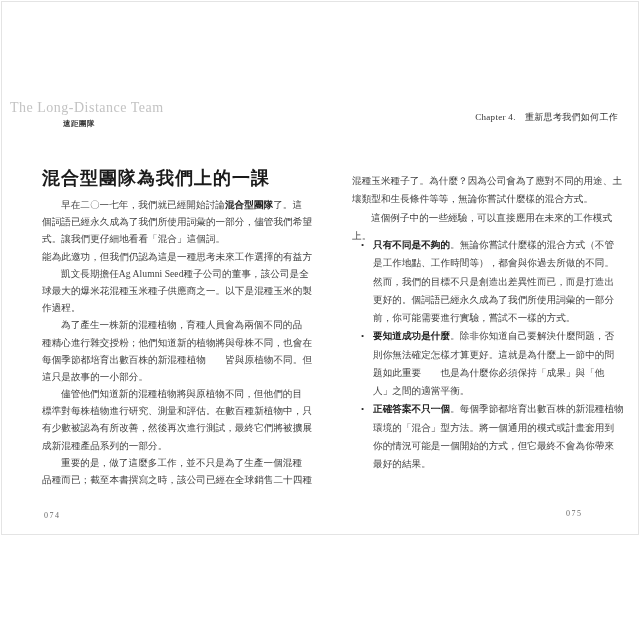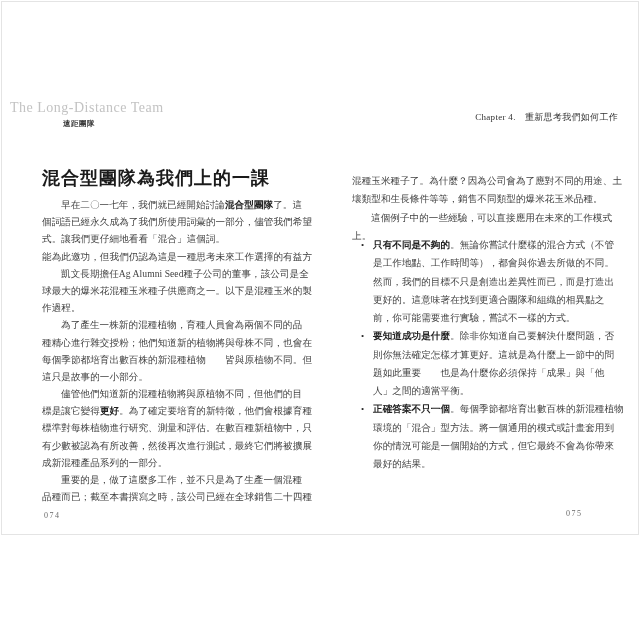--- a/index.html
+++ b/index.html
@@ -71,40 +71,39 @@
       <div class="line"><span>式。讓我們更仔細地看看「混合」這個詞。</span></div>
       <div class="line"><span>能為此邀功，但我們仍認為這是一種思考未來工作選擇的有益方</span></div>
       <div class="line indent"><span>凱文長期擔任Ag Alumni Seed種子公司的董事，該公司是全</span></div>
       <div class="line"><span>球最大的爆米花混種玉米種子供應商之一。以下是混種玉米的製</span></div>
       <div class="line"><span>作過程。</span></div>
       <div class="line indent"><span>為了產生一株新的混種植物，育種人員會為兩個不同的品</span></div>
       <div class="line"><span>種精心進行雜交授粉；他們知道新的植物將與母株不同，也會在</span></div>
       <div class="line"><span>每個季節都培育出數百株的新混種植物　　皆與原植物不同。但</span></div>
       <div class="line"><span>這只是故事的一小部分。</span></div>
       <div class="line indent"><span>儘管他們知道新的混種植物將與原植物不同，但他們的目</span></div>
-      <div class="line"><span>標是讓它變得</span><span class="b">更好</span><span>。為了確定要培育的新特徵，他們會根據育種</span></div>
       <div class="line"><span>標準對每株植物進行研究、測量和評估。在數百種新植物中，只</span></div>
       <div class="line"><span>有少數被認為有所改善，然後再次進行測試，最終它們將被擴展</span></div>
       <div class="line"><span>成新混種產品系列的一部分。</span></div>
       <div class="line indent"><span>重要的是，做了這麼多工作，並不只是為了生產一個混種</span></div>
       <div class="line"><span>品種而已；截至本書撰寫之時，該公司已經在全球銷售二十四種</span></div>
     </div>
   <div class="right-text" id="right-text">
       <div class="line"><span>混種玉米種子了。為什麼？因為公司會為了應對不同的用途、土</span></div>
-      <div class="line"><span>壤類型和生長條件等等，銷售不同類型的爆米花玉米品種。</span></div>
+      <div class="line"><span>壤類型和生長條件等等，無論你嘗試什麼樣的混合方式。</span></div>
       <div class="line indent"><span>這個例子中的一些經驗，可以直接應用在未來的工作模式</span></div>
       <div class="line"><span>上。</span></div>
     </div>
   <div class="right-bullets" id="right-bullets">
       <div class="bullet">
         <span class="marker">•</span>
         <div class="line"><span class="b">只有不同是不夠的</span><span>。無論你嘗試什麼樣的混合方式（不管</span></div>
         <div class="line"><span>是工作地點、工作時間等），都會與你過去所做的不同。</span></div>
         <div class="line"><span>然而，我們的目標不只是創造出差異性而已，而是打造出</span></div>
-        <div class="line"><span>更好的。這意味著在找到更適合團隊和組織的相異點之</span></div>
+        <div class="line"><span>更好的。個詞語已經永久成為了我們所使用詞彙的一部分</span></div>
         <div class="line"><span>前，你可能需要進行實驗，嘗試不一樣的方式。</span></div>
       </div>
       <div class="bullet">
         <span class="marker">•</span>
         <div class="line"><span class="b">要知道成功是什麼</span><span>。除非你知道自己要解決什麼問題，否</span></div>
         <div class="line"><span>則你無法確定怎樣才算更好。這就是為什麼上一節中的問</span></div>
         <div class="line"><span>題如此重要　　也是為什麼你必須保持「成果」與「他</span></div>
         <div class="line"><span>人」之間的適當平衡。</span></div>
       </div>
       <div class="bullet">

